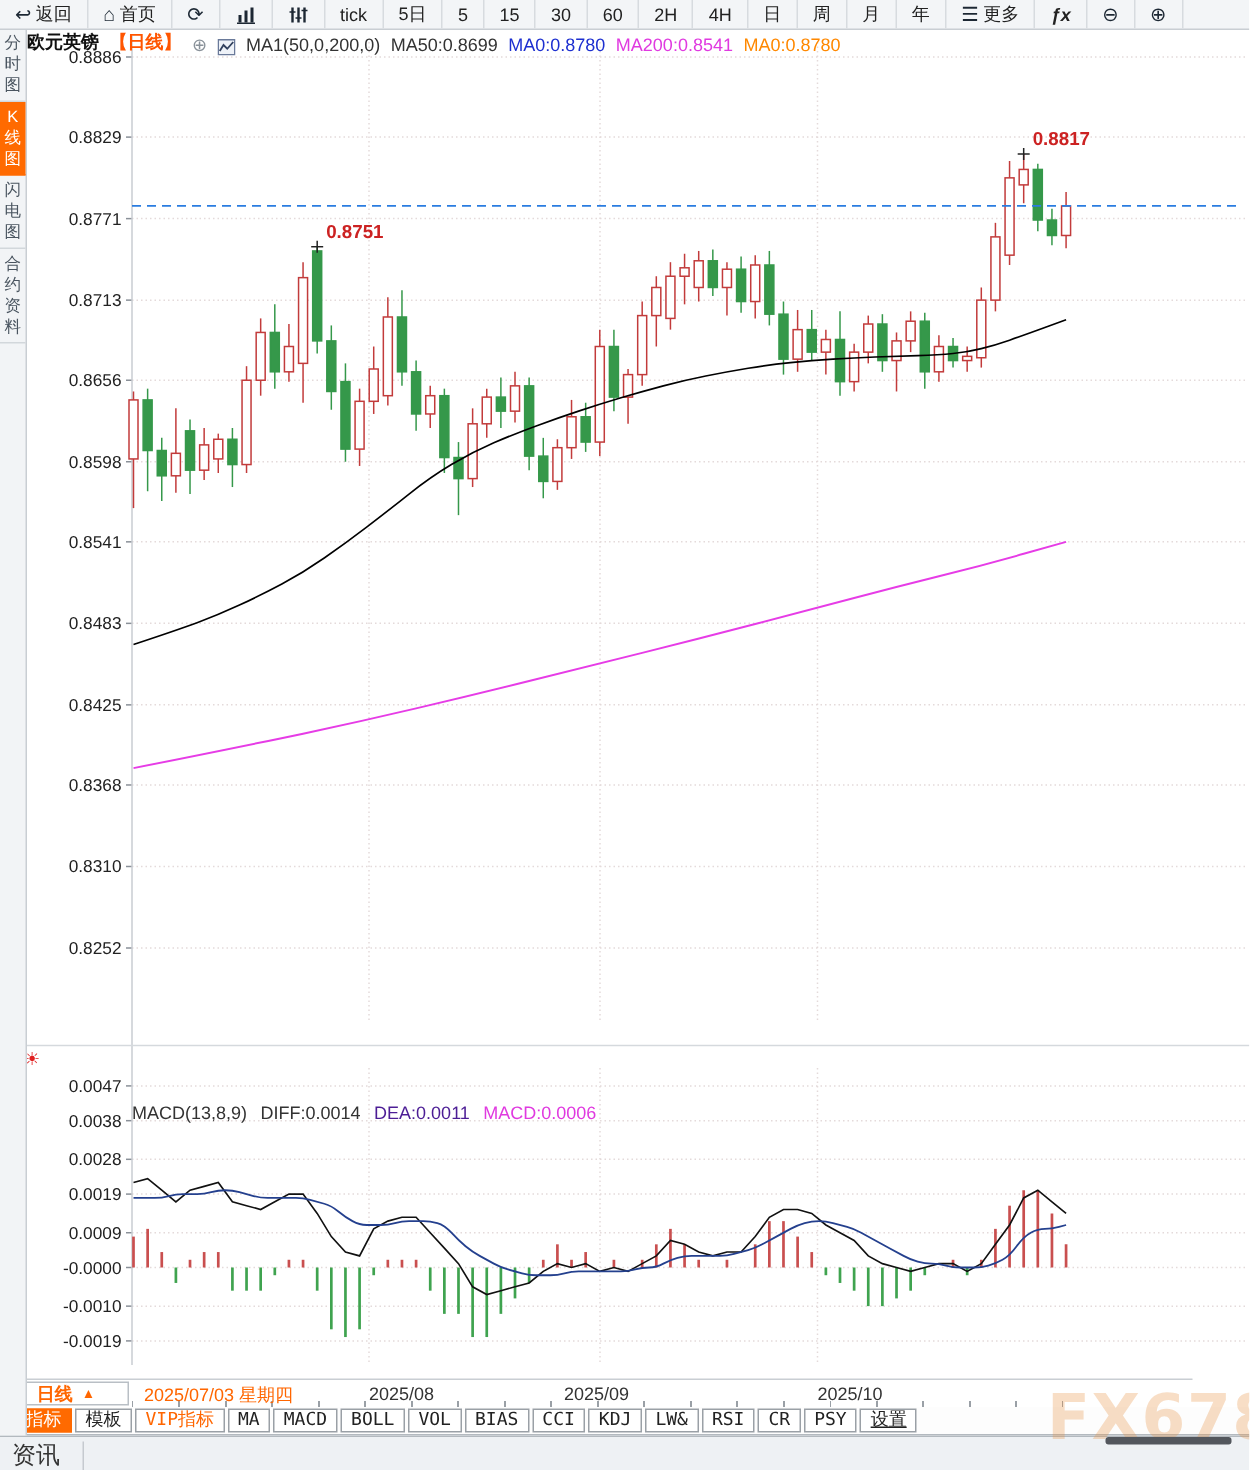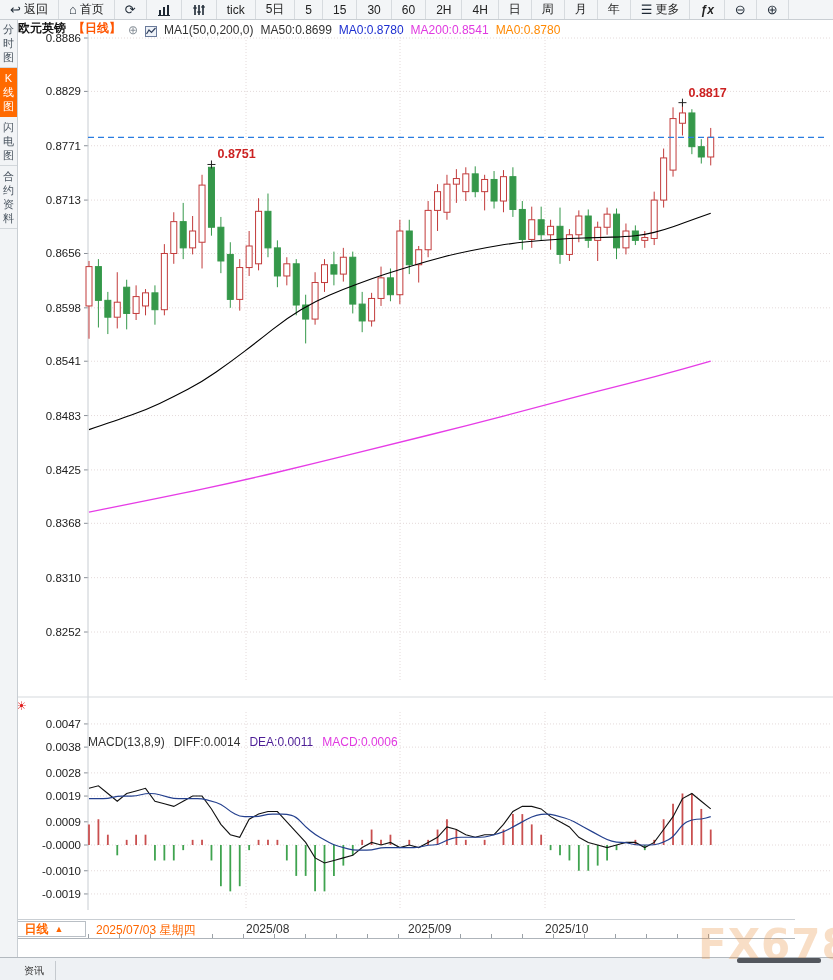--- a/index.html
+++ b/index.html
@@ -51,21 +51,21 @@
             box-sizing:border-box;}
   .ind-tab{border:1px solid #9aa0a6;background:#fff;padding:0 6px;height:14px;line-height:13px;
            font-size:12px;font-family:"DejaVu Sans Mono","Liberation Sans",sans-serif;color:#222;cursor:pointer;}
   .ind-tab.active{background:#ff6a00;border-color:#ff6a00;color:#fff;}
   .ind-tab.vip{color:#ff6600;}
   .ind-tab.underline{text-decoration:underline;}
   
   #bottom-bar{position:absolute;left:0;top:957px;width:833px;height:23px;z-index:4;background:#eef1f4;
               border-top:1px solid #b3b9bf;}
   #news-tab{position:absolute;left:0;top:3px;width:56px;height:19px;border-right:1px solid #c5cacf;
-            color:#333;font-size:10px;line-height:19px;padding-left:24px;box-sizing:border-box;cursor:pointer;}
+            color:#333;font-size:16px;line-height:19px;padding-left:8px;box-sizing:border-box;cursor:pointer;}
   #scroll-thumb{position:absolute;left:737px;top:958px;width:84px;height:5px;background:#53575d;
                 border-radius:2px;z-index:6;cursor:pointer;}
   
   #watermark{position:absolute;left:698px;top:920px;z-index:5;font-family:"DejaVu Sans",sans-serif;
              font-size:42px;font-weight:bold;letter-spacing:1px;color:rgba(232,146,66,0.30);pointer-events:none;}
   
   #chart-svg{position:absolute;left:0;top:0;z-index:1;}
 </style>
 </head>
 <body>
@@ -472,23 +472,40 @@
       <span class="t3">MACD:0.0006</span>
     </span>
   </div>
 
   <div id="date-row">
     <div id="period-btn">
       <span>日线</span>
       <span class="arr">▲</span>
     </div>
     <span id="first-date">2025/07/03 星期四</span>
-    <span id="months-holder"><span class="month-lbl" style="left: 246px;">2025/08</span><span class="month-lbl" style="left: 408px;">2025/09</span><span class="month-lbl" style="left: 545px;">2025/10</span></span>
+    <span id="months-holder"><span class="month-lbl" style="left: 246px;">2025/08</span><span class="month-lbl" style="left: 376px;">2025/09</span><span class="month-lbl" style="left: 545px;">2025/10</span></span>
   </div>
 
+  <div id="tabs-row">
+      <div class="ind-tab active">指标</div>
+      <div class="ind-tab">模板</div>
+      <div class="ind-tab vip">VIP指标</div>
+      <div class="ind-tab">MA</div>
+      <div class="ind-tab">MACD</div>
+      <div class="ind-tab">BOLL</div>
+      <div class="ind-tab">VOL</div>
+      <div class="ind-tab">BIAS</div>
+      <div class="ind-tab">CCI</div>
+      <div class="ind-tab">KDJ</div>
+      <div class="ind-tab">LW&amp;</div>
+      <div class="ind-tab">RSI</div>
+      <div class="ind-tab">CR</div>
+      <div class="ind-tab">PSY</div>
+      <div class="ind-tab underline">设置</div>
+    </div>
 
   <div id="bottom-bar">
     <div id="news-tab">资讯</div>
   </div>
 
   <div id="watermark">FX678</div>
   <div id="scroll-thumb"></div>
 </div>
 
 </body></html>

